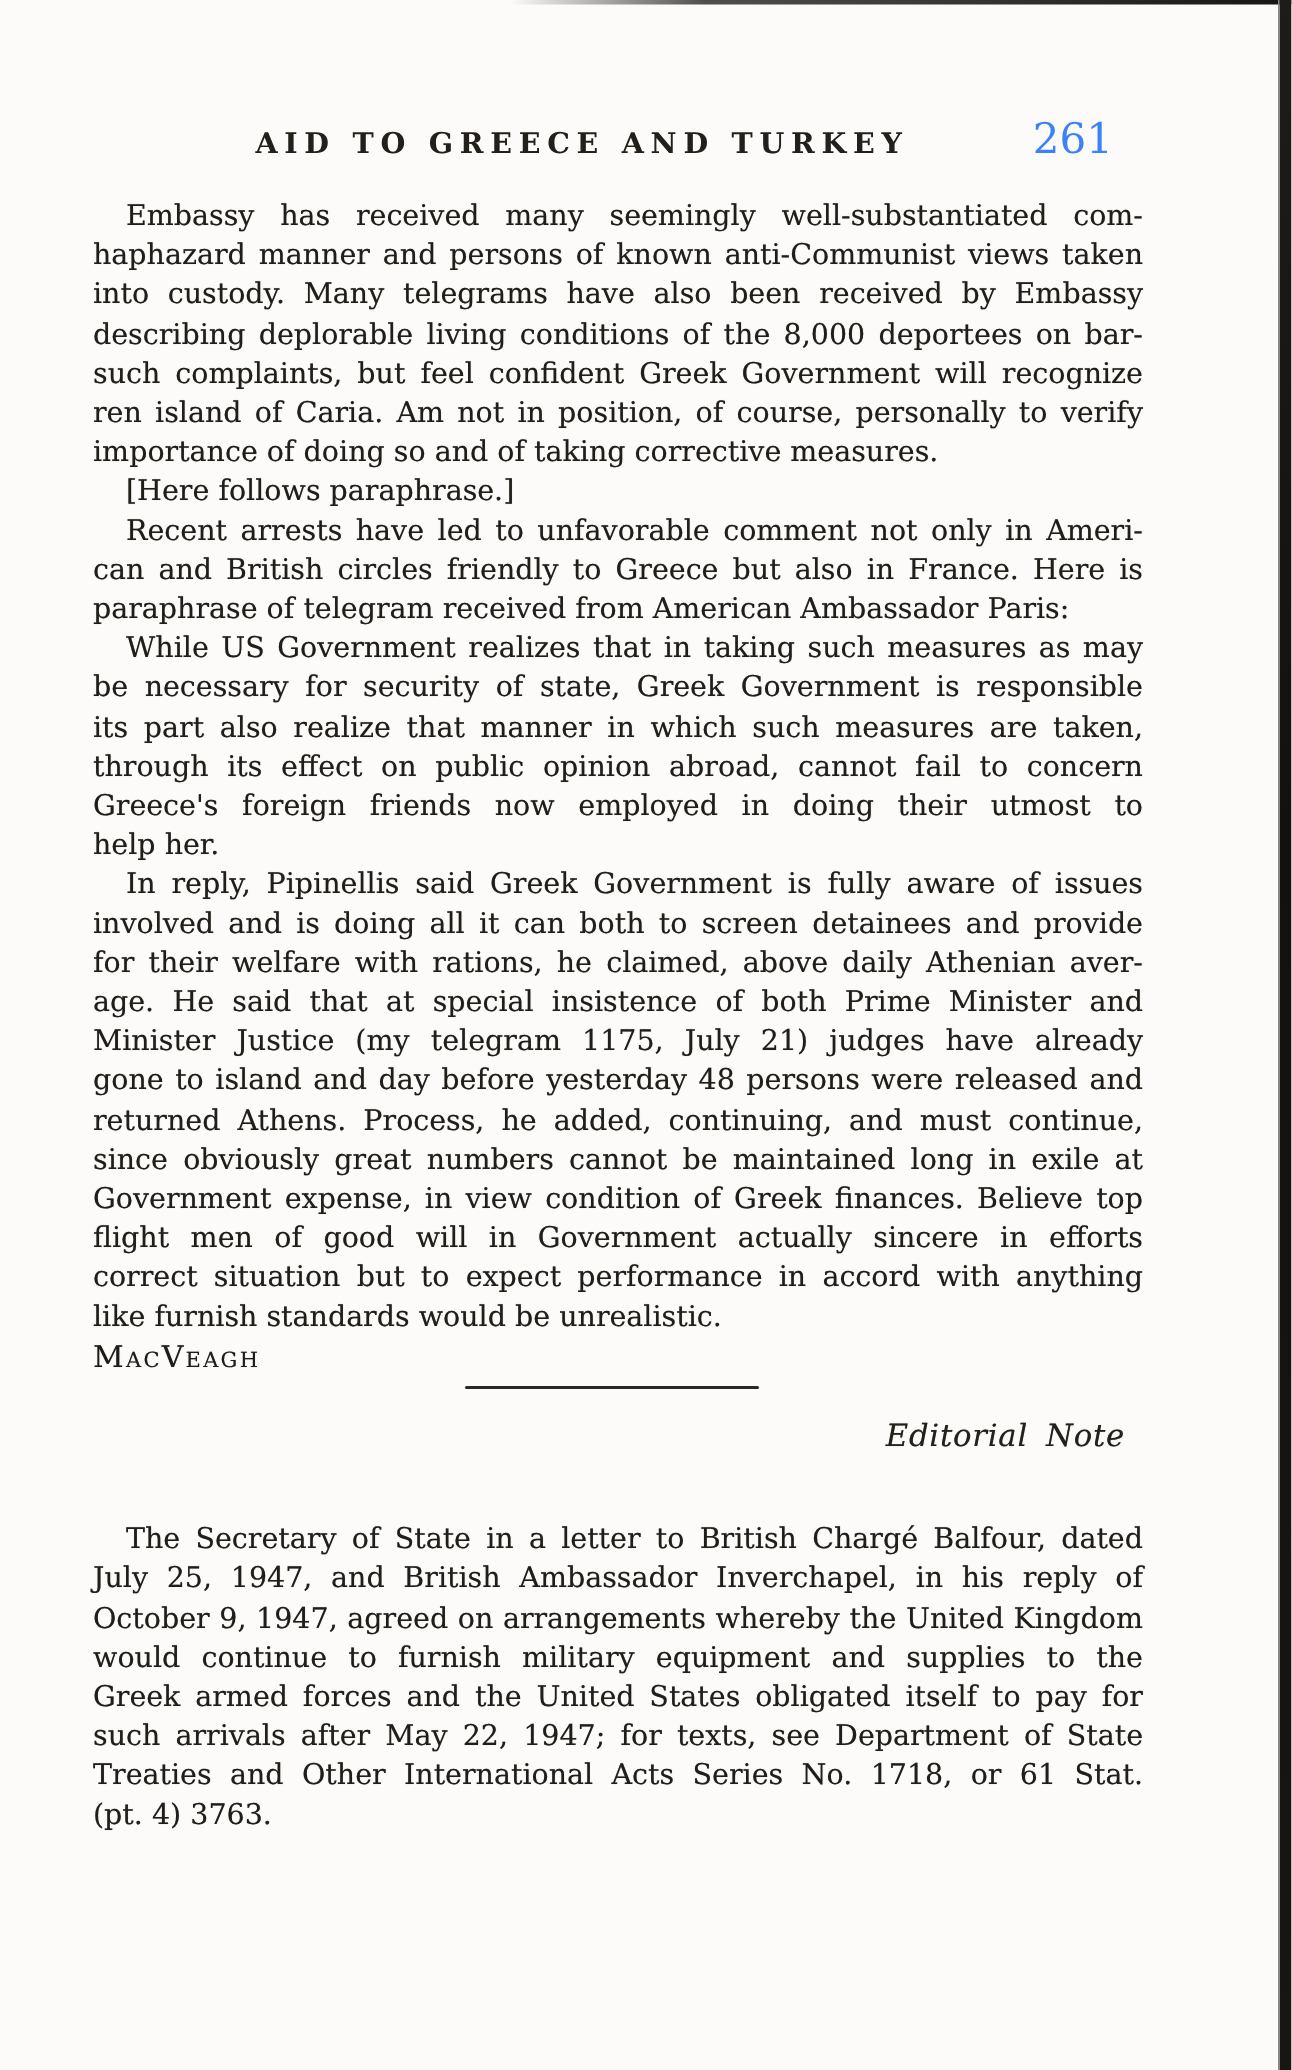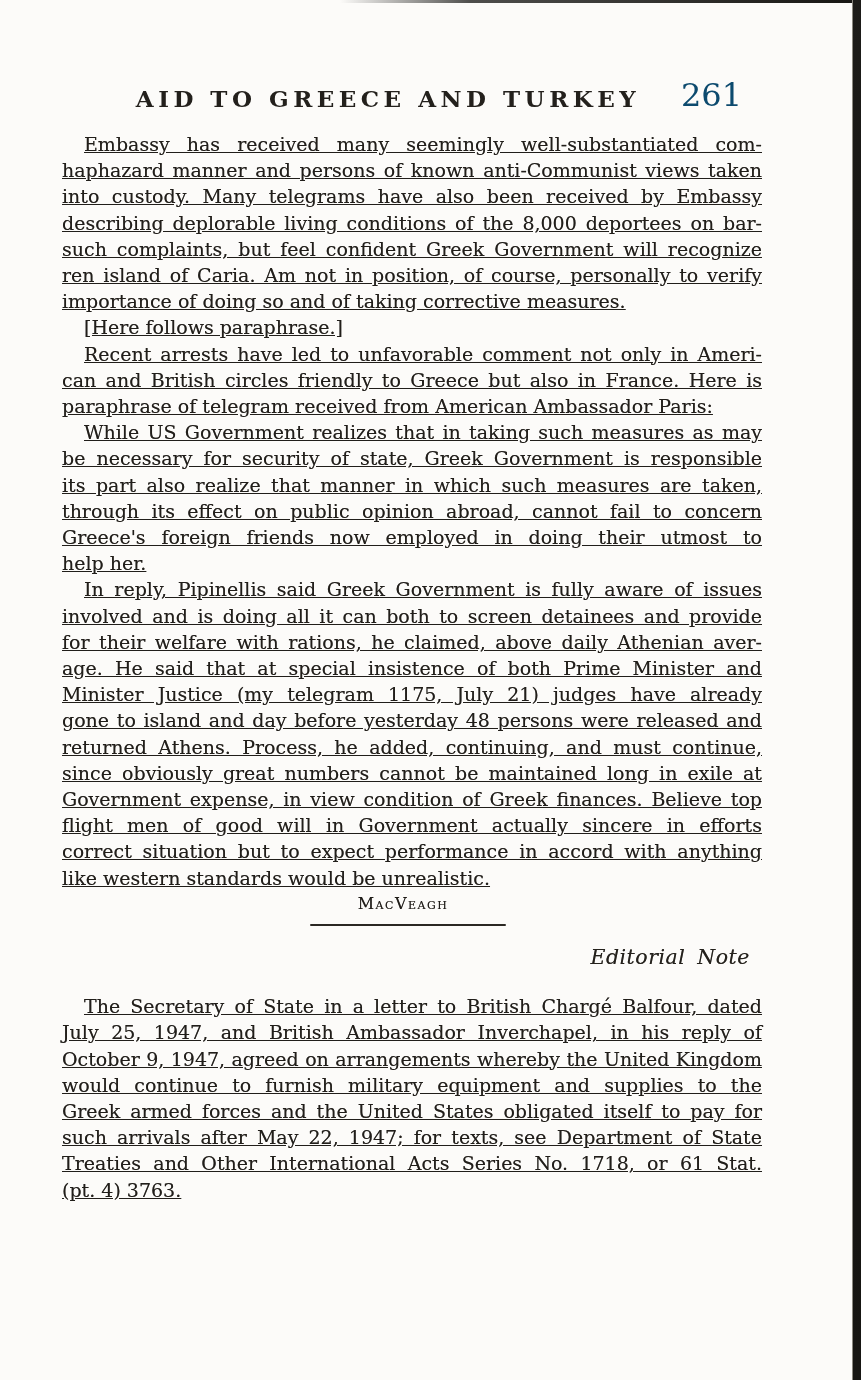--- a/index.html
+++ b/index.html
@@ -27,55 +27,55 @@
     background:linear-gradient(to bottom,#1d1c19,#121110 40%,#171613);
     border-left:1px solid #8a8880;
   }
   
   .header{
     position:absolute; left:62px; top:80px; width:700px; height:34px;
   }
   .running-head{
     position:absolute; left:50%; top:5px;
     transform:translateX(-50%) translateX(-24px);
-    font-size:23px; font-weight:700; letter-spacing:4.5px;
+    font-size:19px; font-weight:700; letter-spacing:4.5px;
     white-space:nowrap; color:#23201c;
   }
   .page-number{
     position:absolute; right:20px; top:-4px;
-    font-size:32px; font-weight:500; color:#0c4a6e;
+    font-size:28px; font-weight:500; color:#3b82f6;
   }
   
   .page-body{
     position:absolute; left:62px; top:131px; width:700px;
     font-size:19px; line-height:26.2px;
     text-shadow:0 0 .45px rgba(33,30,26,.55);
   }
-  .para{margin:0; padding:0;text-decoration:underline;}
+  .para{margin:0; padding:0;}
   .line{display:block; white-space:normal;}
   .line-just{text-align:justify; text-align-last:justify;}
   .line-last{text-align:justify; text-align-last:left;}
   .line-first{text-indent:22px;}
   .signature{
-    display:block; text-align:center; padding-right:18px;
-    font-variant:small-caps; font-size:16px; letter-spacing:1.5px;
+    display:block; text-align:left; padding-right:18px;
+    font-variant:small-caps; font-size:20px; letter-spacing:1.5px;
     line-height:26.2px; color:#1f1c18;
   }
   .section-divider{
     width:196px; height:2px; background:#2b2823;
     margin:7px auto 0; transform:translateX(-4px);
     border-radius:1px;
   }
   .note-heading{
     margin-top:18px; text-align:right;
     transform:translateX(-12px);
     font-style:italic; font-size:20.5px; letter-spacing:.5px; word-spacing:5px;
     line-height:26px; color:#24211c;
   }
-  .note-body{margin-top:23px;}
+  .note-body{margin-top:43px;}
 </style>
 </head>
 <body>
 
 <div class="page">
 
   <div class="scan-top-edge"></div>
   <div class="scan-right-edge"></div>
 
   <div class="header">
@@ -116,21 +116,21 @@
           <span class="line line-just">involved and is doing all it can both to screen detainees and provide</span>
           <span class="line line-just">for their welfare with rations, he claimed, above daily Athenian aver-</span>
           <span class="line line-just">age. He said that at special insistence of both Prime Minister and</span>
           <span class="line line-just">Minister Justice (my telegram 1175, July 21) judges have already</span>
           <span class="line line-just">gone to island and day before yesterday 48 persons were released and</span>
           <span class="line line-just">returned Athens. Process, he added, continuing, and must continue,</span>
           <span class="line line-just">since obviously great numbers cannot be maintained long in exile at</span>
           <span class="line line-just">Government expense, in view condition of Greek finances. Believe top</span>
           <span class="line line-just">flight men of good will in Government actually sincere in efforts</span>
           <span class="line line-just">correct situation but to expect performance in accord with anything</span>
-          <span class="line line-last">like western standards would be unrealistic.</span>
+          <span class="line line-last">like furnish standards would be unrealistic.</span>
         </p>
       </div>
 
     <span class="signature">MacVeagh</span>
 
     <div class="section-divider"></div>
 
     <div class="note-heading">Editorial Note</div>
 
     <div class="note-body">

